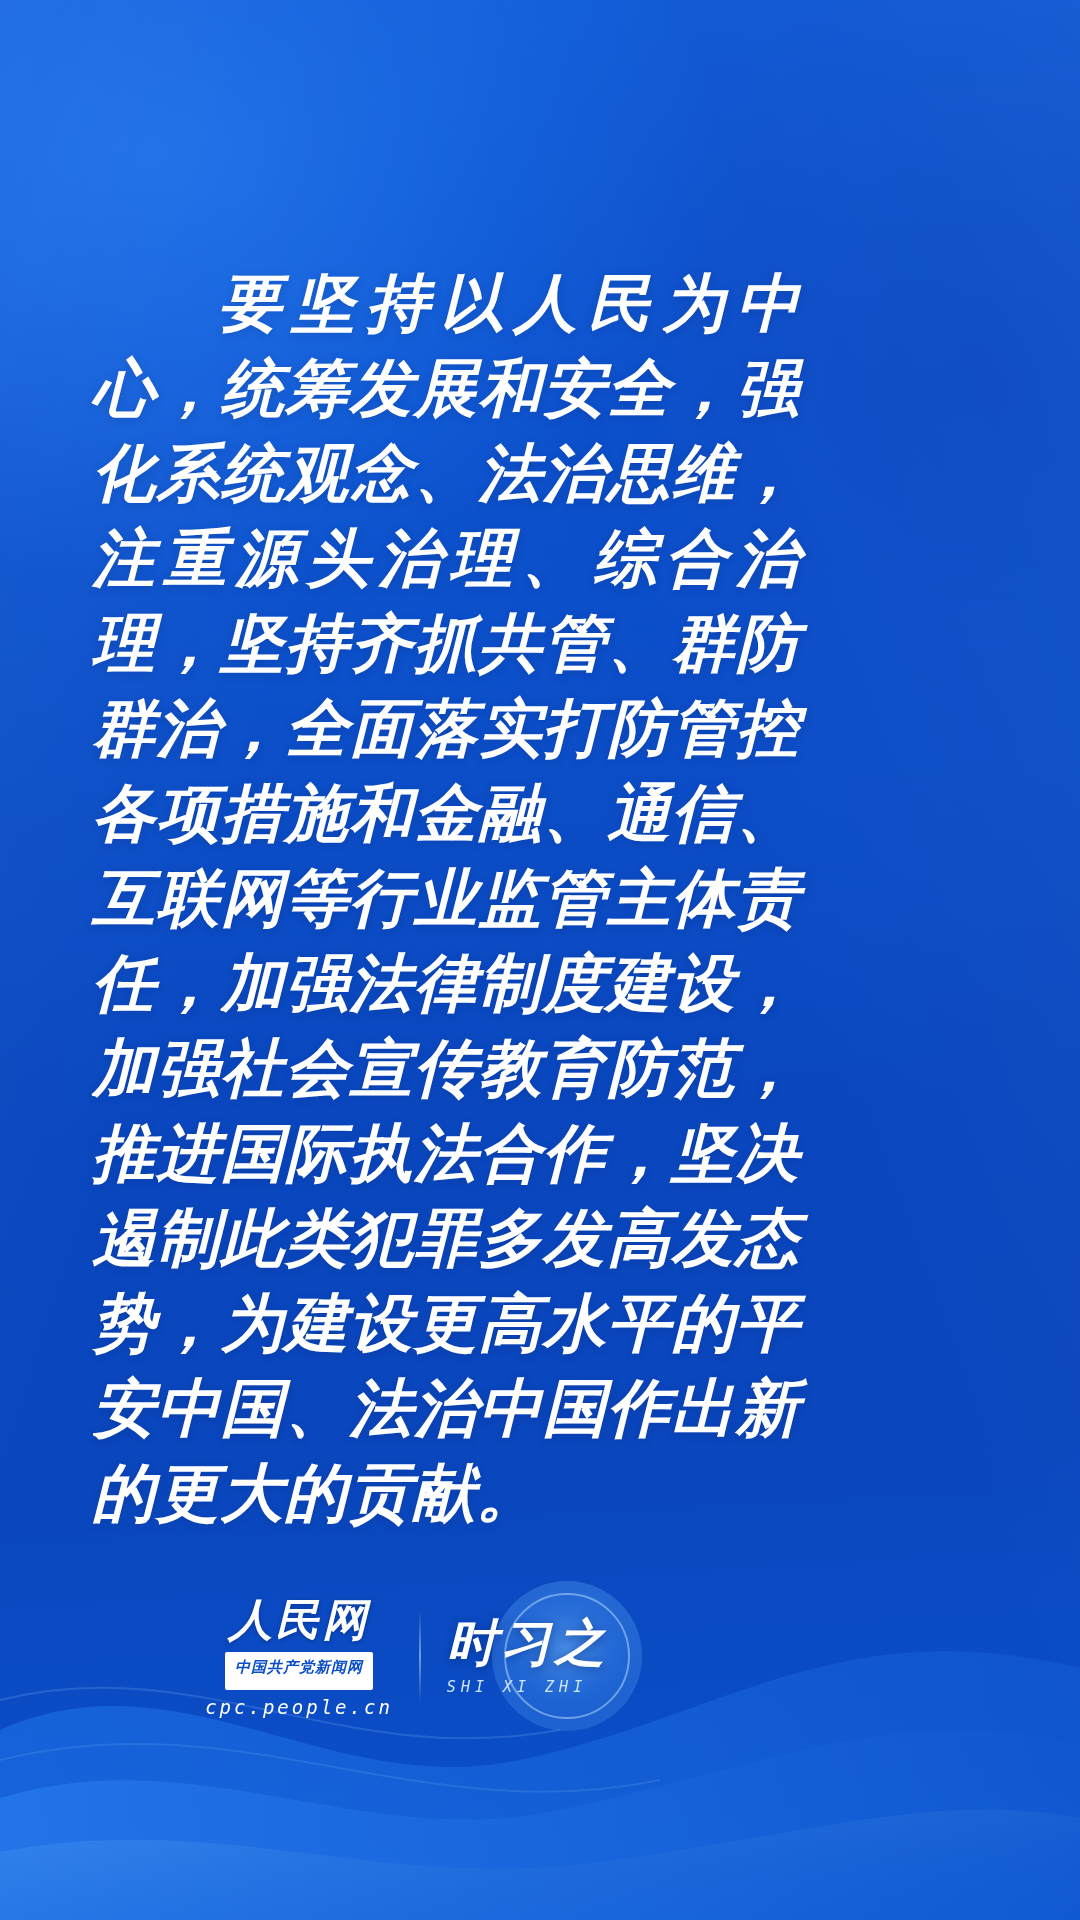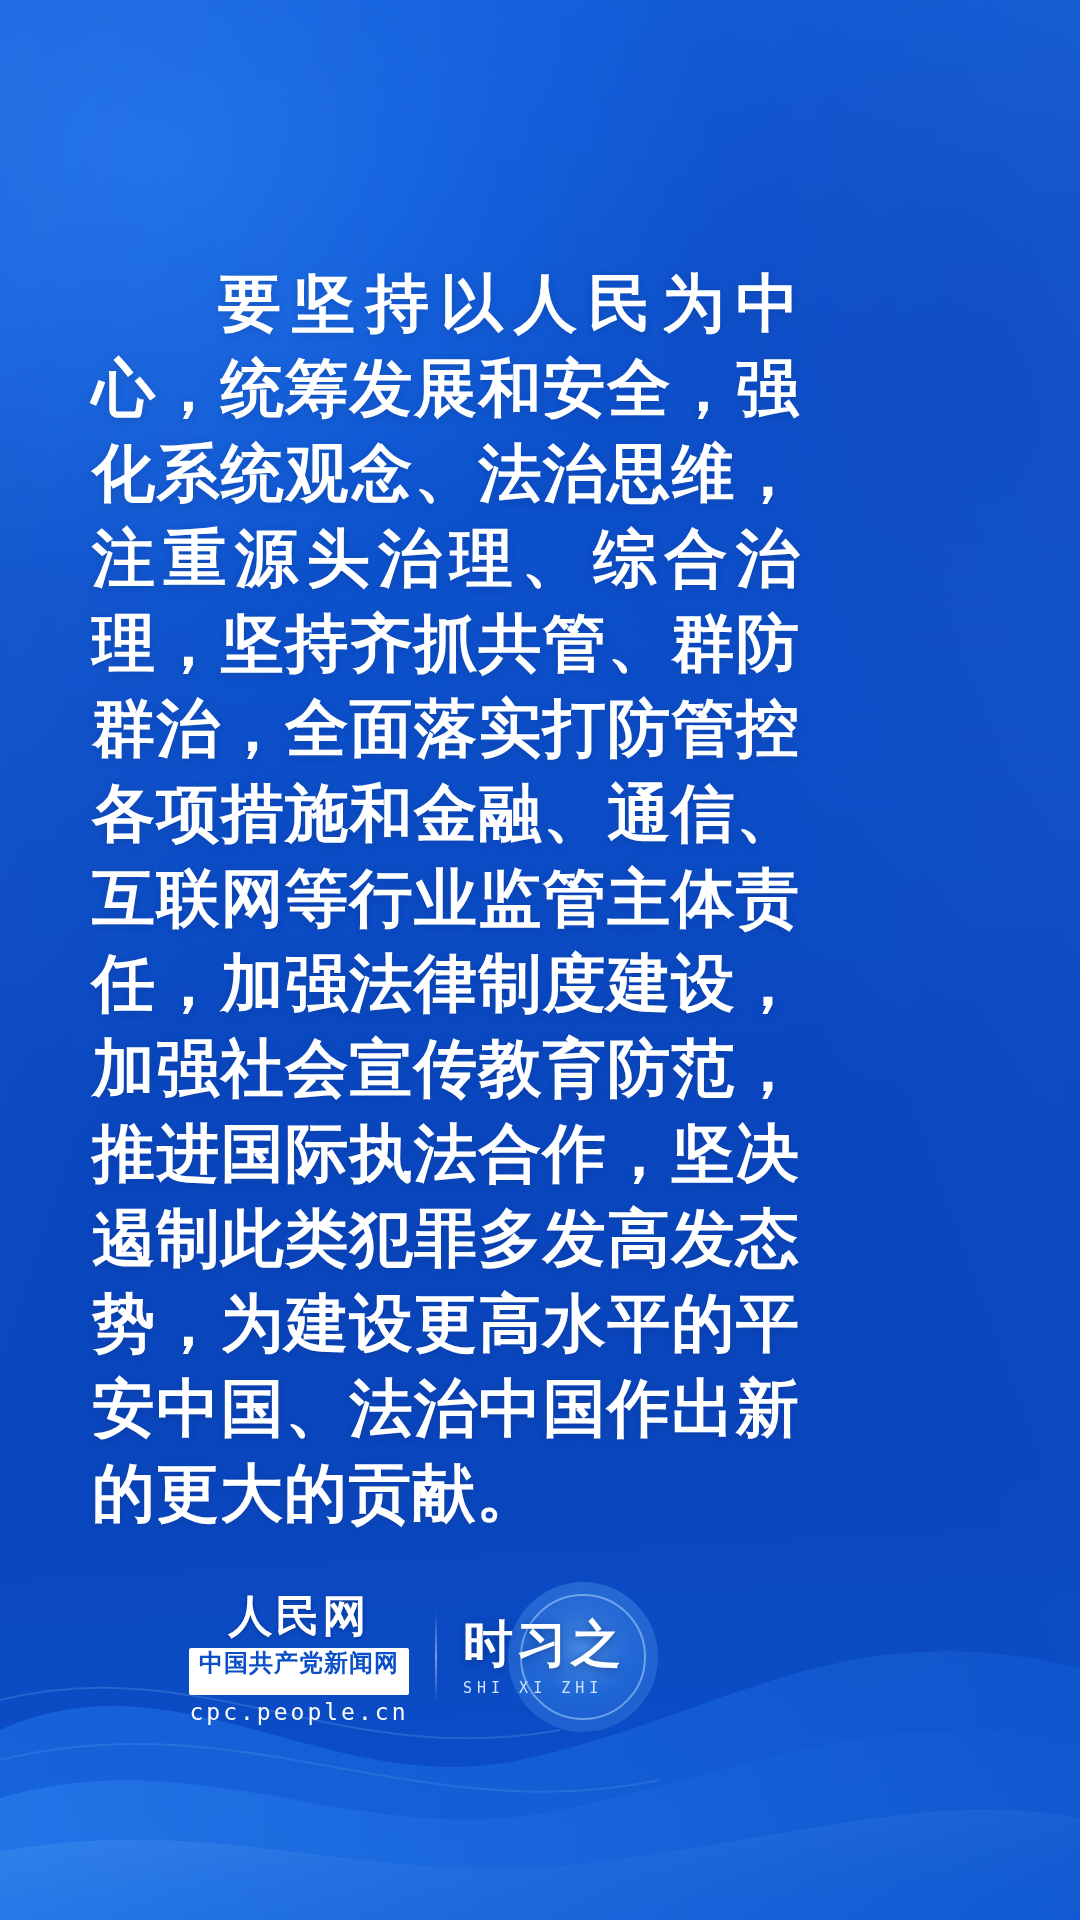--- a/index.html
+++ b/index.html
@@ -45,20 +45,21 @@
     height: 520px;
     pointer-events: none;
   }
 
   .content {
     position: relative;
     z-index: 3;
     width: 892px;
     height: 1920px;
     box-sizing: border-box;
+    font-style: italic;
   }
 
   .quote {
     position: absolute;
     left: 92px;
     right: 92px;
     top: 198px;
     color: #ffffff;
     font-weight: 700;
     font-size: 63px;
@@ -107,32 +108,32 @@
     font-family: "DejaVu Serif", "Liberation Serif", serif;
     font-weight: 700;
     font-size: 44px;
     letter-spacing: 3px;
     line-height: 52px;
     text-shadow: 0 1px 4px rgba(0,20,70,0.35);
   }
   .people-logo .rm-sub {
     background: #ffffff;
     color: #0b4fc8;
-    font-size: 24px;
+    font-size: 15px;
     font-weight: 700;
     letter-spacing: 1px;
-    padding: 4px 10px 21px;
+    padding: 4px 10px 12px;
     line-height: 22px;
     border-radius: 2px;
     white-space: nowrap;
   }
   .people-logo .rm-url {
     color: #ffffff;
     font-family: "DejaVu Sans Mono", "Liberation Mono", monospace;
-    font-size: 23px;
+    font-size: 19px;
     letter-spacing: 3px;
     line-height: 22px;
   }
 
   .divider-dot {
     width: 2px;
     height: 92px;
     background: linear-gradient(to bottom, rgba(255,255,255,0) 0%, rgba(255,255,255,0.45) 50%, rgba(255,255,255,0) 100%);
   }
 

